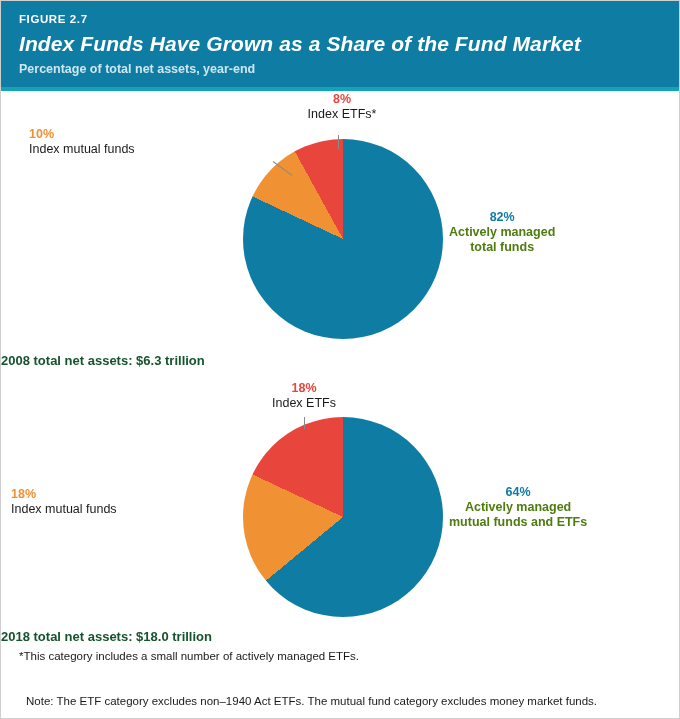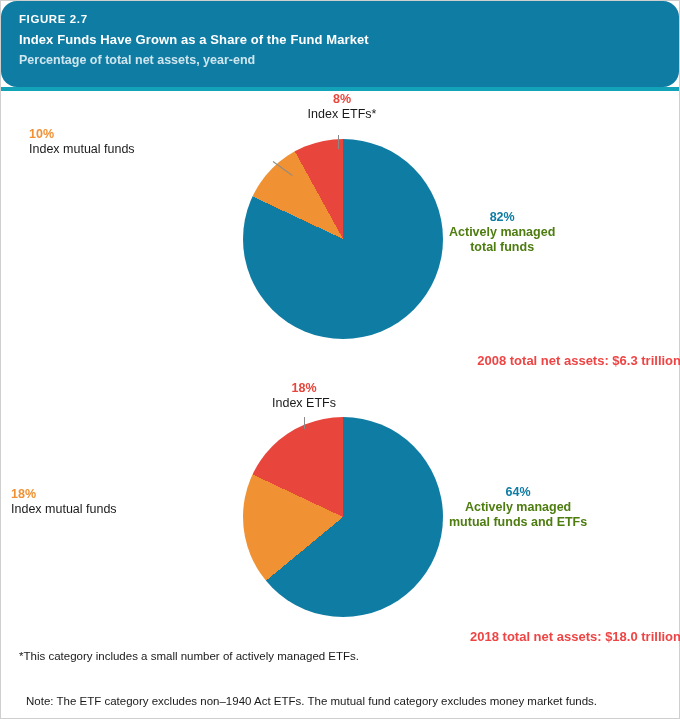--- a/index.html
+++ b/index.html
@@ -21,33 +21,33 @@
     border: 1px solid #cfcfcf;
     background: #ffffff;
   }
   
   .header {
     background: #0f7ca3;
     color: #ffffff;
     padding: 10px 18px 12px 18px;
     height: 86px;
     box-sizing: border-box;
-    border-radius: 16px;
   }
   .fig-label {
     font-size: 11.5px;
     font-weight: bold;
     letter-spacing: 0.6px;
     margin: 2px 0 7px 0;
   }
   .fig-title {
-    font-size: 13px;
+    font-size: 21px;
     font-weight: bold;
     margin: 0 0 6px 0;
     letter-spacing: 0.1px;
+    font-style: italic;
   }
   .fig-sub {
     font-size: 12.5px;
     font-weight: bold;
     color: #cfe6ef;
     margin: 0;
   }
   .header-rule {
     height: 4px;
     background: #12a3b8;
@@ -64,24 +64,24 @@
   }
   .pie-wrap {
     position: absolute;
   }
   .pie {
     border-radius: 50%;
   }
   .caption {
     position: absolute;
     width: 100%;
-    text-align: right;
+    text-align: left;
     font-size: 13px;
     font-weight: bold;
-    color: #ef4444;
+    color: #14532d;
   }
   .lbl {
     position: absolute;
     font-size: 12.5px;
     line-height: 15px;
     color: #1a1a1a;
   }
   .lbl .pct {
     font-weight: bold;
     display: block;

